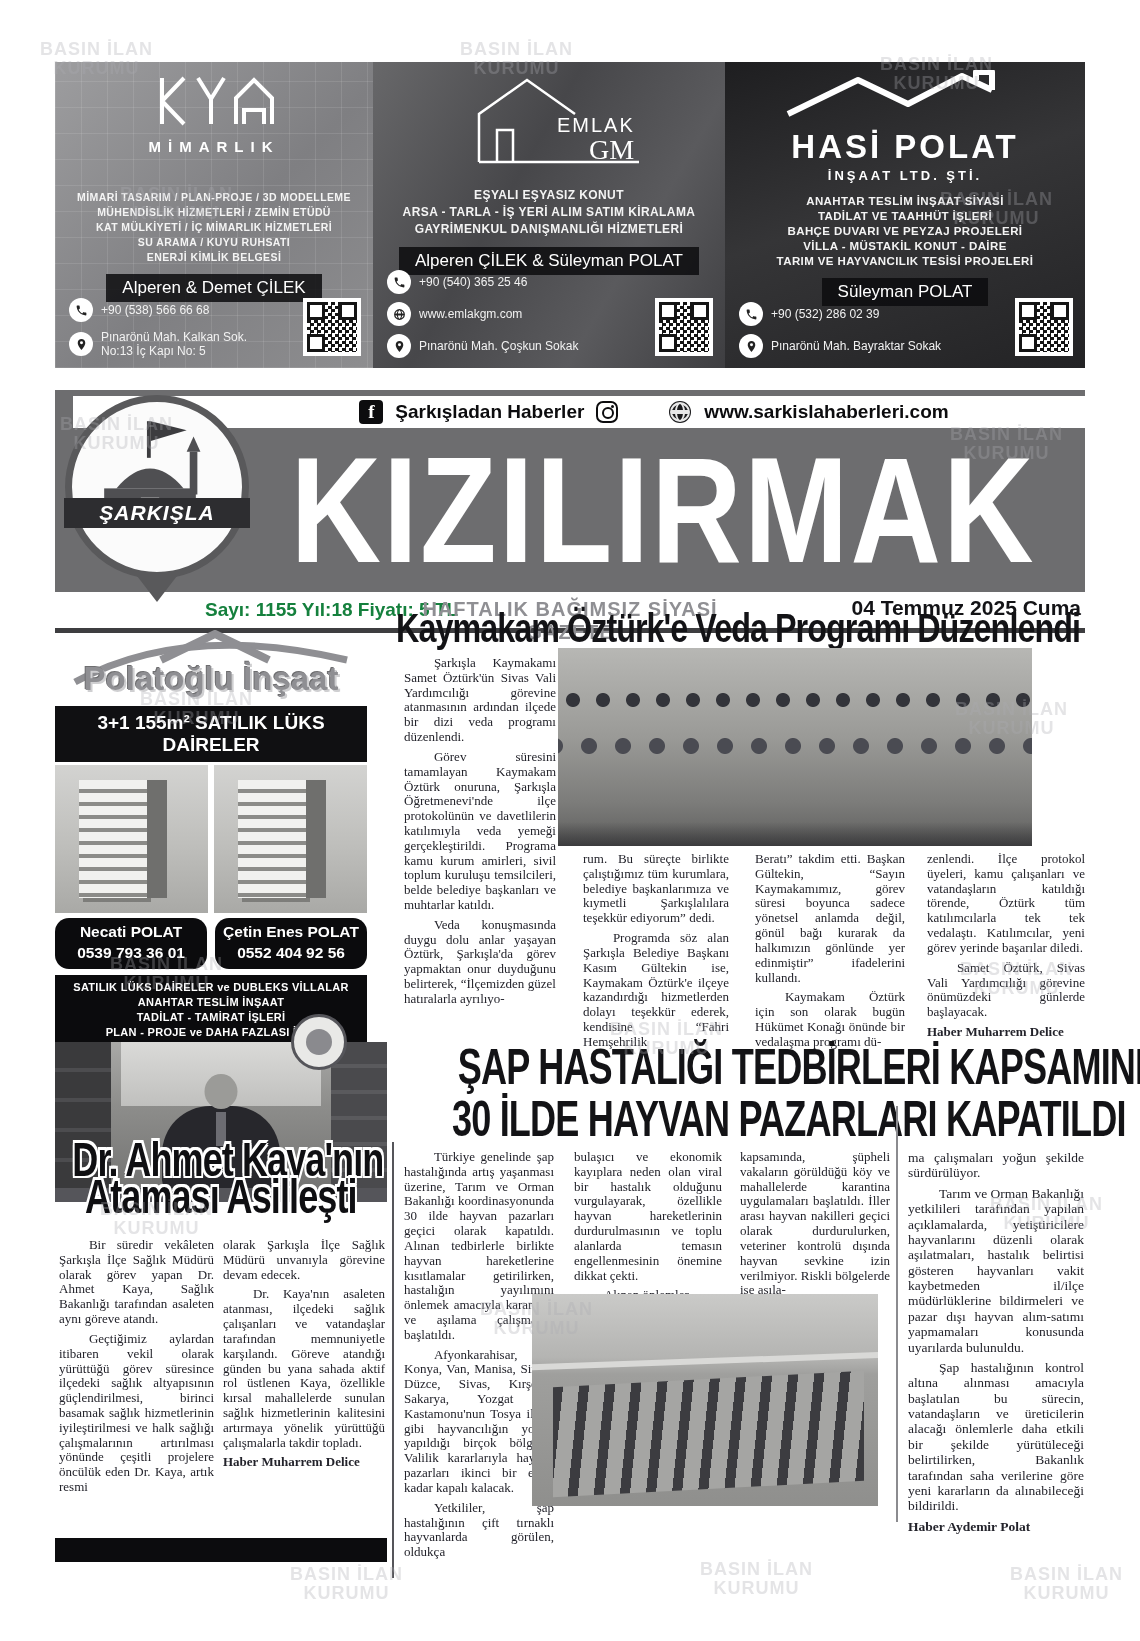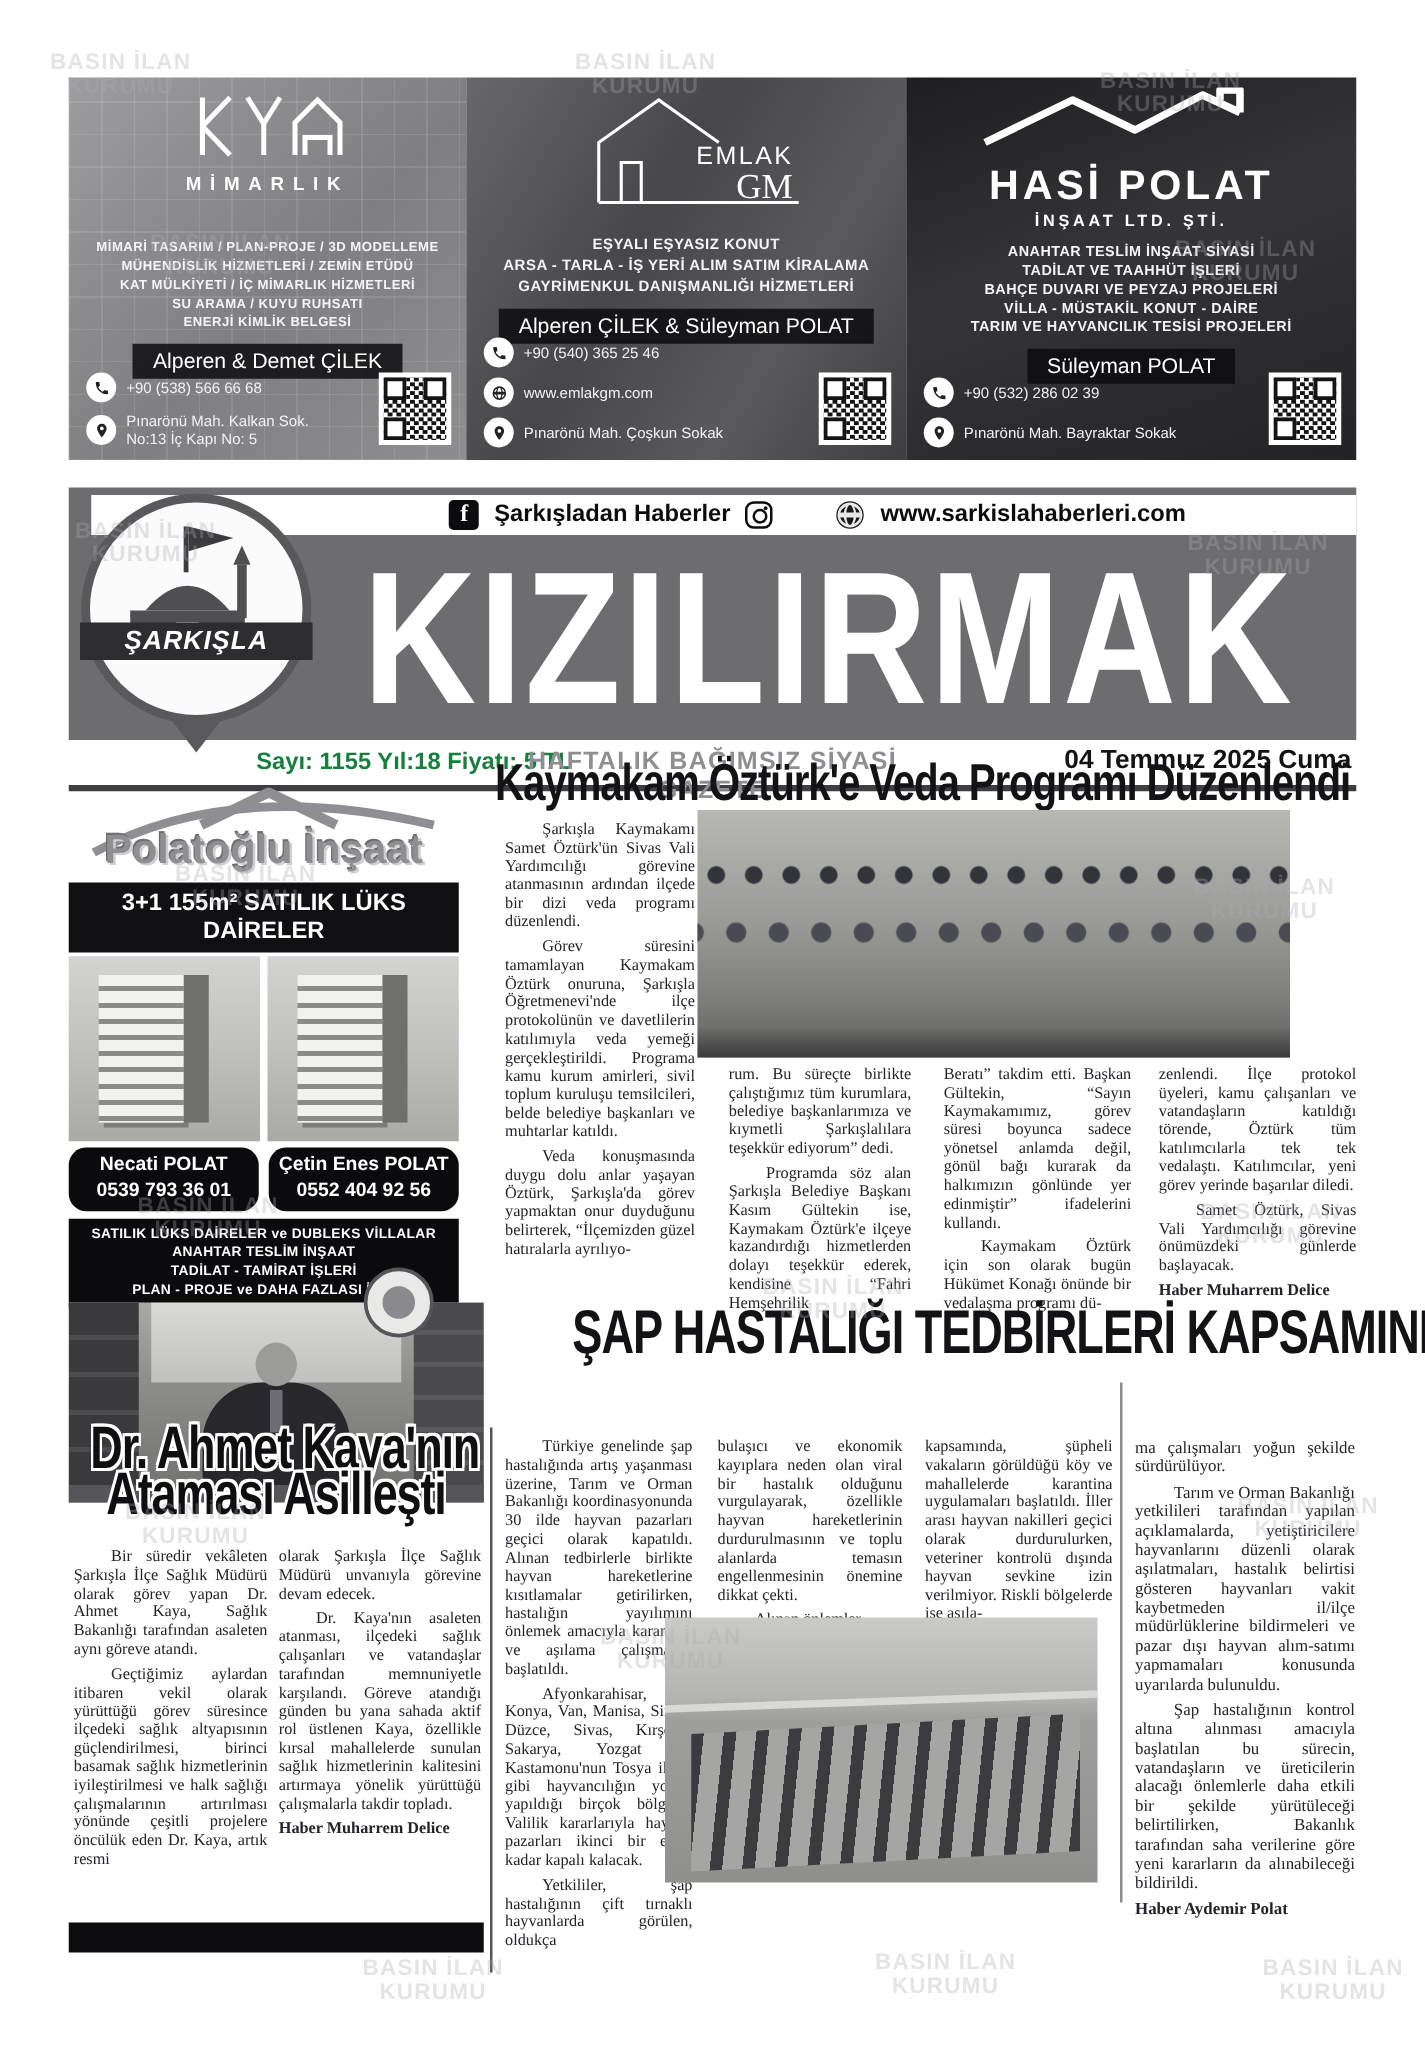--- a/index.html
+++ b/index.html
@@ -512,20 +512,23 @@
         </div>
       <p class="byline">Haber Muharrem Delice</p>
     </div>
     <div class="k-bar"></div>
   </div>
 
   <div class="art-sap">
     <div class="headline-line s-h1">
       <span>ŞAP HASTALIĞI TEDBİRLERİ KAPSAMINDA</span>
     </div>
+    <div class="headline-line s-h2">
+      <span>30 İLDE HAYVAN PAZARLARI KAPATILDI</span>
+    </div>
     <div class="s-leftline"></div>
     <div class="s-divline"></div>
     <div class="body s-col1">
         <p>Türkiye genelinde şap hastalığında artış yaşanması üzerine, Tarım ve Orman Bakanlığı koordinasyonunda 30 ilde hayvan pazarları geçici olarak kapatıldı. Alınan tedbirlerle birlikte hayvan hareketlerine kısıtlamalar getirilirken, hastalığın yayılımını önlemek amacıyla karantina ve aşılama çalışmaları başlatıldı.</p>
         <p>Afyonkarahisar, Konya, Van, Manisa, Sinop, Düzce, Sivas, Kırşehir, Sakarya, Yozgat ve Kastamonu'nun Tosya ilçesi gibi hayvancılığın yoğun yapıldığı birçok bölgede, Valilik kararlarıyla hayvan pazarları ikinci bir emre kadar kapalı kalacak.</p>
         <p>Yetkililer, şap hastalığının çift tırnaklı hayvanlarda görülen, oldukça</p>
       </div>
     <div class="body cont s-col2">
         <p>bulaşıcı ve ekonomik kayıplara neden olan viral bir hastalık olduğunu vurgulayarak, özellikle hayvan hareketlerinin durdurulmasının ve toplu alanlarda temasın engellenmesinin önemine dikkat çekti.</p>
         <p>Alınan önlemler</p>

